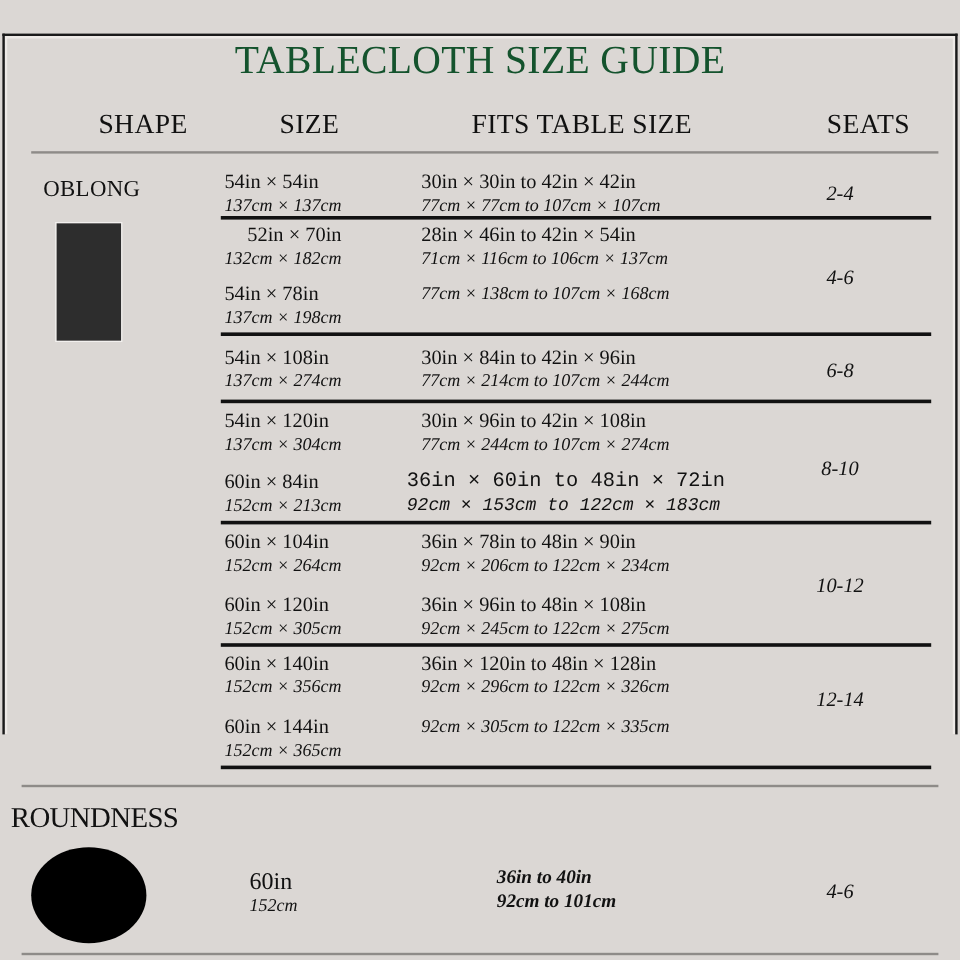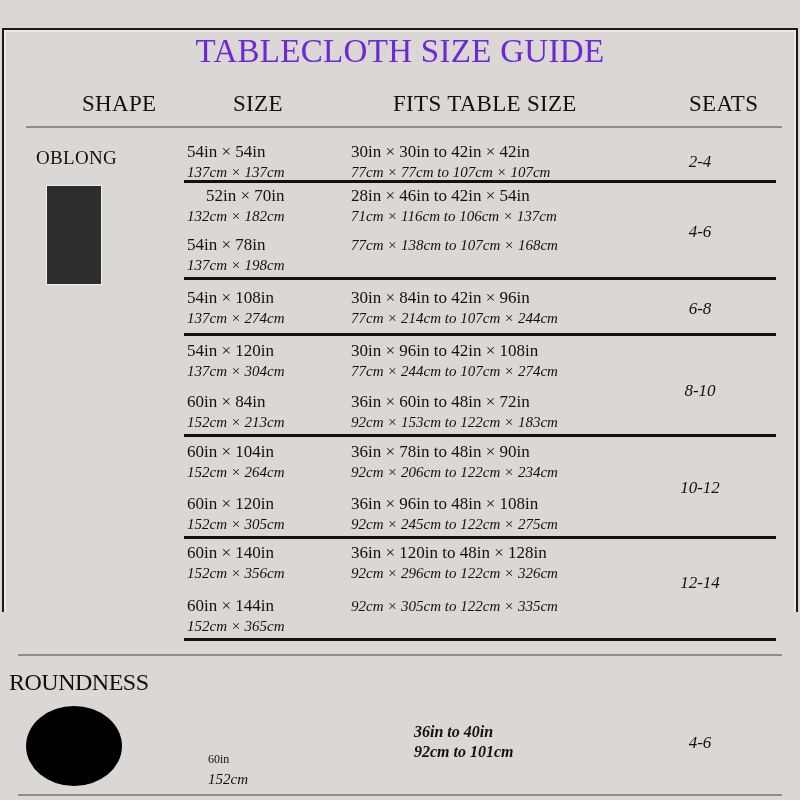--- a/index.html
+++ b/index.html
@@ -9,35 +9,35 @@
       font-family: "Liberation Serif", "DejaVu Serif", serif;
       color: #111;
     }
     .frame {
       position: absolute; left: 2px; top: 28px; width: 792px; height: 582px;
       border-top: 2px solid #1a1a1a; border-left: 2px solid #1a1a1a; border-right: 2px solid #1a1a1a;
       box-shadow: inset 0 2px 0 #eeeae7, inset 2px 0 0 #eeeae7, inset -2px 0 0 #eeeae7;
     }
     .title {
       position: absolute; left: 0; width: 800px; top: 33px; text-align: center;
-      font-size: 33px; letter-spacing: 0.3px; color: #6d28d9;
+      font-size: 33px; letter-spacing: 0.3px; color: #14532d;
     }
     .colhead { position: absolute; top: 91px; font-size: 23px; letter-spacing: 0.3px; margin-left: 46px; }
     .hline-gray { position: absolute; height: 2px; background: #8e8b88; }
     .hline-black { position: absolute; height: 3px; background: #111; left: 184px; width: 592px; }
     .shape-label { position: absolute; font-size: 19px; letter-spacing: 0.3px; }
     .rect-shape { position: absolute; left: 47px; top: 186px; width: 54px; height: 98px; background: #2d2d2d; outline: 1px solid #f2f0ee; }
     .cell { position: absolute; line-height: 20px; }
     .in { font-size: 17px; display: block; }
     .cm { font-size: 15px; font-style: italic; display: block; }
     .seats { position: absolute; font-size: 17px; font-style: italic; left: 660px; width: 80px; text-align: center; }
     .round-title { position: absolute; left: 9px; top: 669px; font-size: 24px; letter-spacing: -0.5px; }
     .circle-shape { position: absolute; left: 26px; top: 706px; width: 96px; height: 80px; border-radius: 50%; background: #000; }
     .r-cell { position: absolute; line-height: 20px; }
-    .r-in { font-size: 12px; display: block; margin-top: 24px; }
+    .r-in { font-size: 20px; display: block; }
     .r-cm { font-size: 15px; font-style: italic; display: block; }
     .r-fit { font-size: 16px; font-style: italic; font-weight: bold; display: block; }
   </style>
 </head>
 <body>
 
 <div class="frame"></div>
 
 <div class="title">TABLECLOTH SIZE GUIDE</div>
 
@@ -97,21 +97,21 @@
 </div>
 <div class="cell" style="left:351px; top:341px;">
   <span class="in">30in × 96in to 42in × 108in</span>
   <span class="cm">77cm × 244cm to 107cm × 274cm</span>
 </div>
 
 <div class="cell" style="left:187px; top:392px;">
   <span class="in">60in × 84in</span>
   <span class="cm">152cm × 213cm</span>
 </div>
-<div class="cell" style="left:351px; top:392px;">
+<div class="cell" style="left:339px; top:392px;font-family:Liberation Mono, monospace;">
   <span class="in">36in × 60in to 48in × 72in</span>
   <span class="cm">92cm × 153cm to 122cm × 183cm</span>
 </div>
 <div class="seats" style="top:381px;">8-10</div>
 <div class="hline-black" style="top:434px;"></div>
 
 <div class="cell" style="left:187px; top:442px;">
   <span class="in">60in × 104in</span>
   <span class="cm">152cm × 264cm</span>
 </div>

